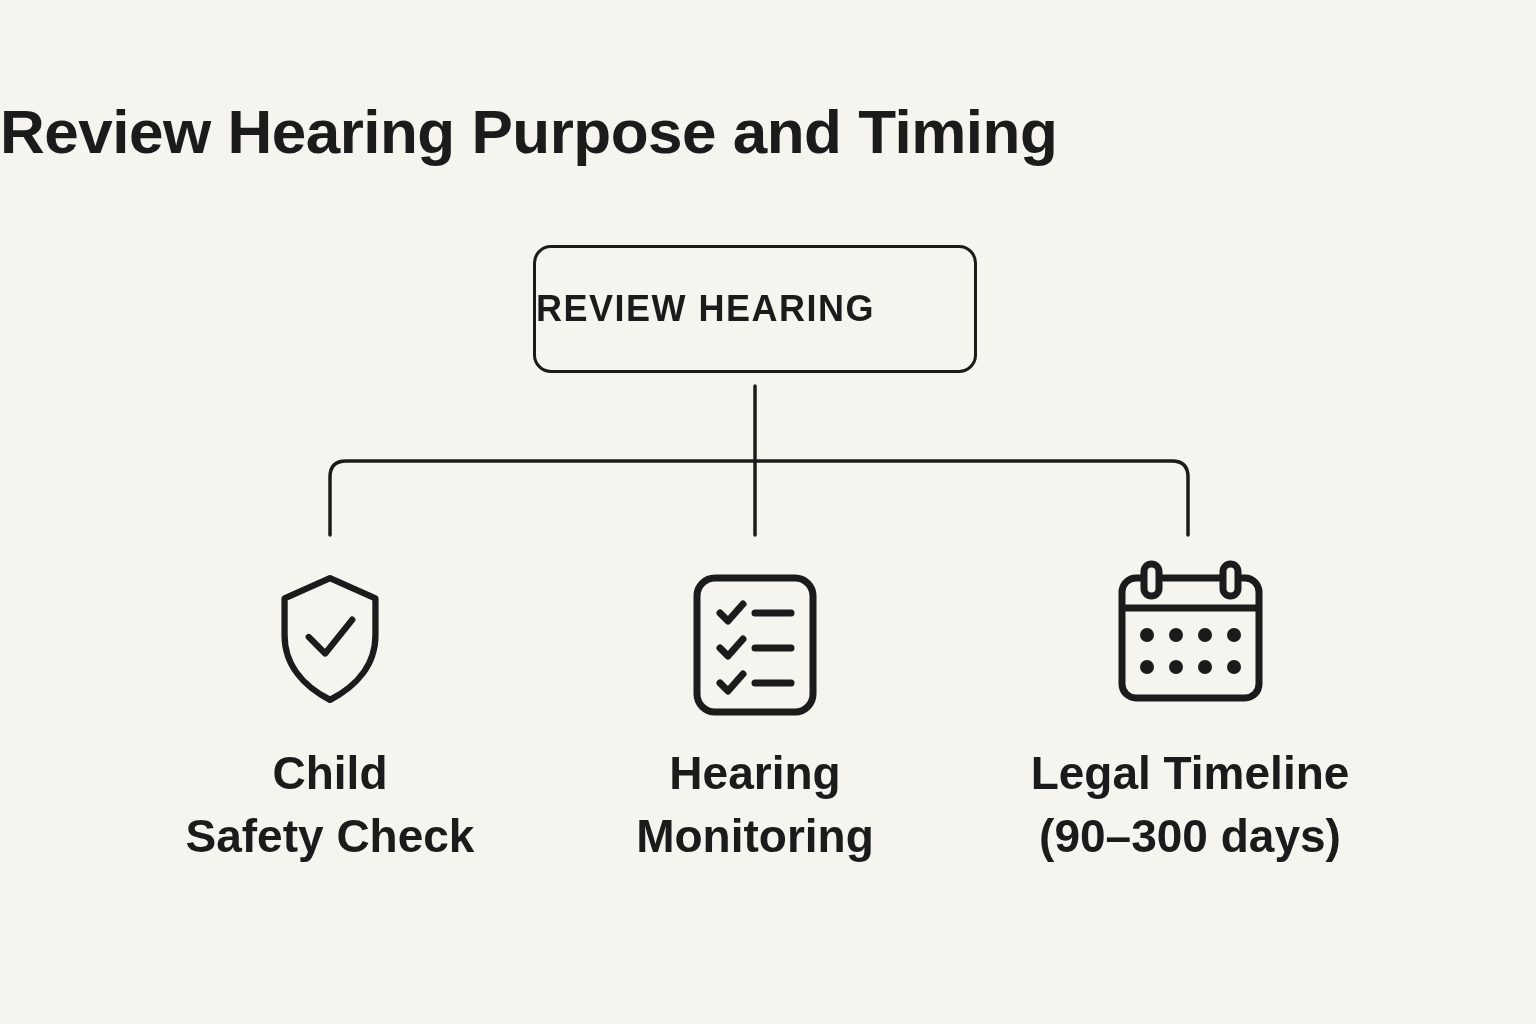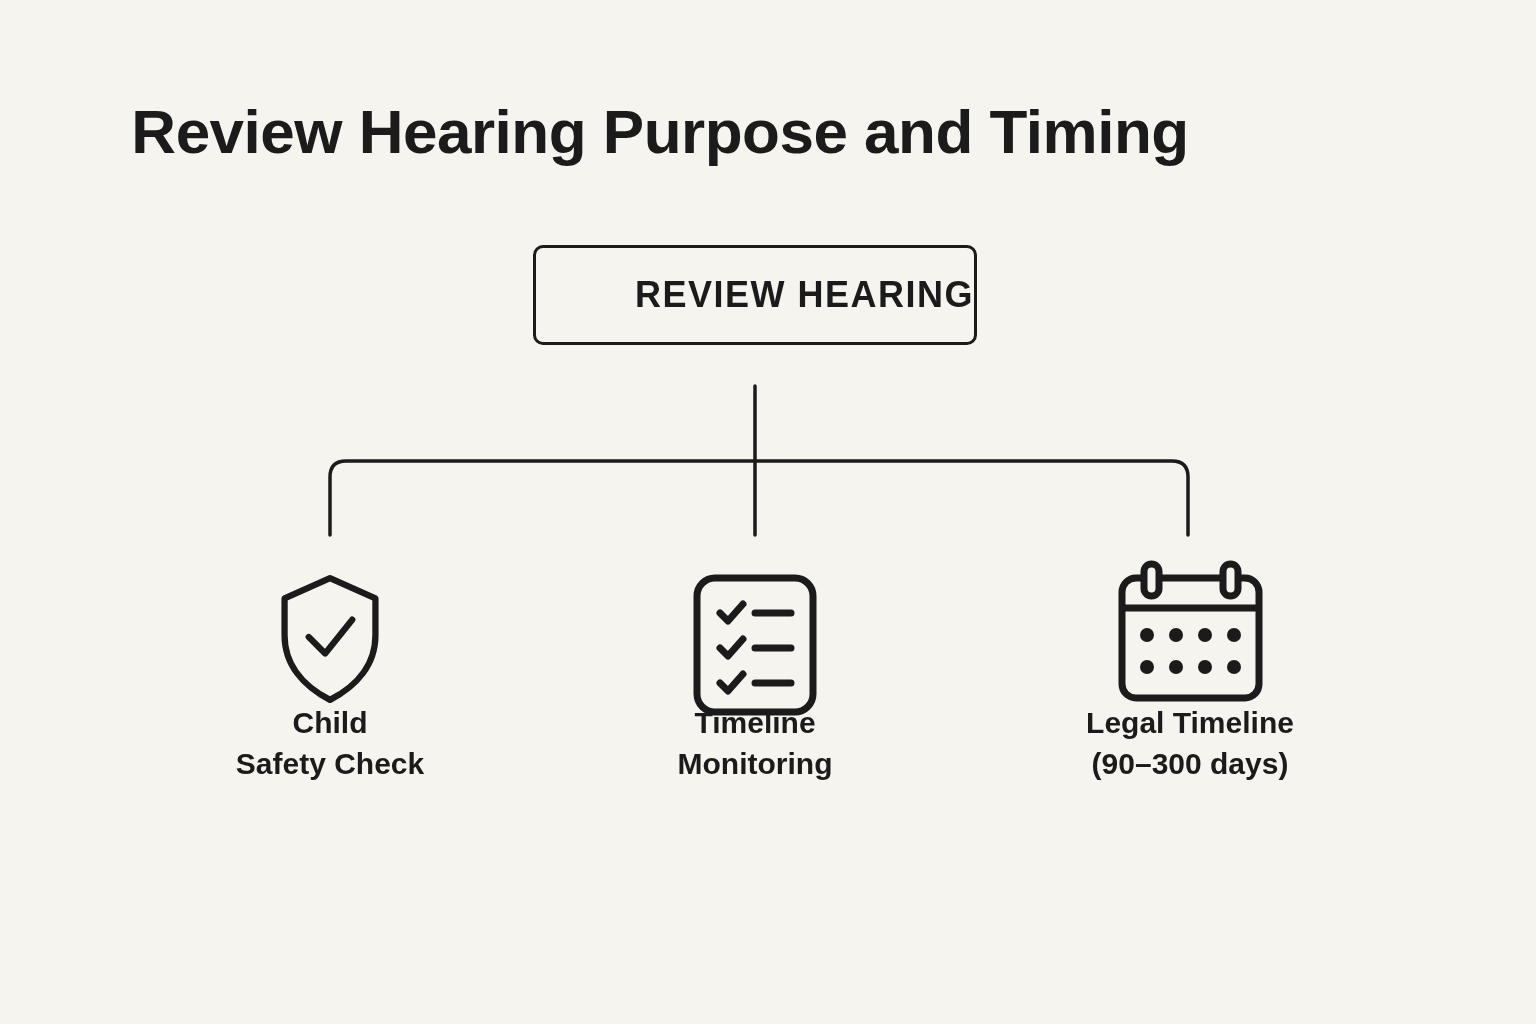--- a/index.html
+++ b/index.html
@@ -13,38 +13,37 @@
     background: #F6F4EF;
     font-family: "Liberation Sans", sans-serif;
     color: #1B1B1B;
     overflow: hidden;
   }
   .page-title {
     position: absolute;
     top: 96px;
     left: 0;
     width: 1320px;
-    text-align: center;
     font-size: 62px;
     font-weight: 700;
     letter-spacing: -0.5px;
     color: #1B1B1B;
   }
   .root-node {
     position: absolute;
     left: 533px;
     top: 245px;
     width: 444px;
-    height: 100px;
+    height: 128px;
     border: 3px solid #1B1B1B;
-    border-radius: 10px;
+    border-radius: 18px;
     box-sizing: border-box;
     display: flex;
     align-items: center;
-    justify-content: flex-end;
+    justify-content: flex-start;
     background: transparent;
   }
   .root-node-label {
     font-size: 36px;
     font-weight: 700;
     letter-spacing: 1.5px;
     color: #1B1B1B;
   }
   .connector-layer {
     position: absolute;
@@ -55,24 +54,24 @@
     pointer-events: none;
   }
   .node-icon {
     position: absolute;
   }
   .icon-shield   { left: 272px;  top: 571px; }
   .icon-checklist{ left: 693px;  top: 574px; }
   .icon-calendar { left: 1118px; top: 560px; }
   .node-label {
     position: absolute;
-    top: 702px;
+    top: 742px;
     width: 460px;
     text-align: center;
-    font-size: 30px;
+    font-size: 46px;
     font-weight: 700;
     line-height: 1.38;
     white-space: pre-line;
     color: #1B1B1B;
   }
   .label-1 { left: 100px;  }  
   .label-2 { left: 525px;  }  
   .label-3 { left: 960px;  }  
 </style>
 </head>
@@ -124,16 +123,16 @@
       <circle cx="116" cy="75" r="7"></circle>
     <circle cx="29" cy="107" r="7"></circle>
       <circle cx="58" cy="107" r="7"></circle>
       <circle cx="87" cy="107" r="7"></circle>
       <circle cx="116" cy="107" r="7"></circle>
   </g>
 </svg>
 
 <div class="node-label label-1">Child
 Safety Check</div>
-<div class="node-label label-2">Timeline
+<div class="node-label label-2">Hearing
 Monitoring</div>
 <div class="node-label label-3">Legal Timeline
 (90–300 days)</div>
 
 </body></html>

